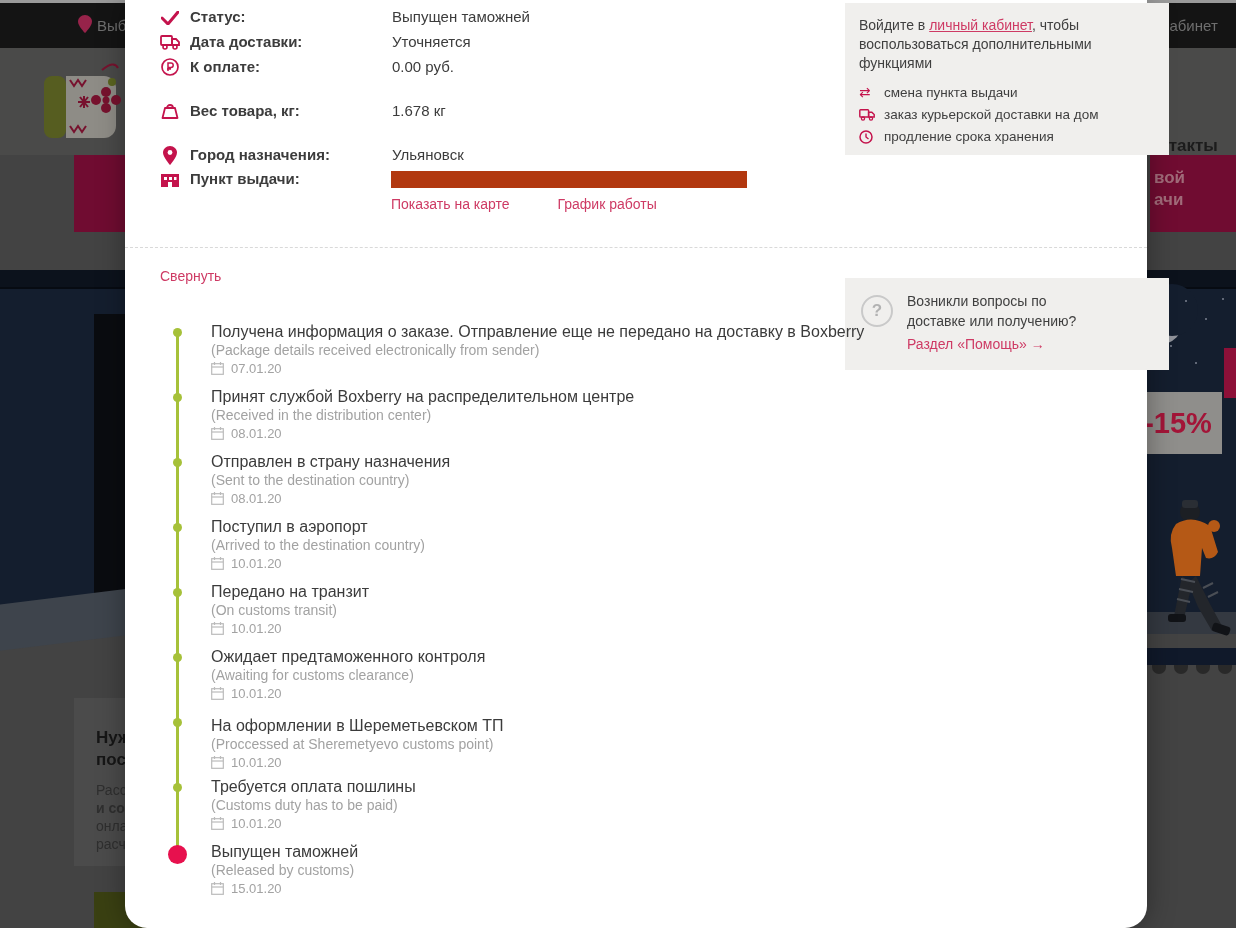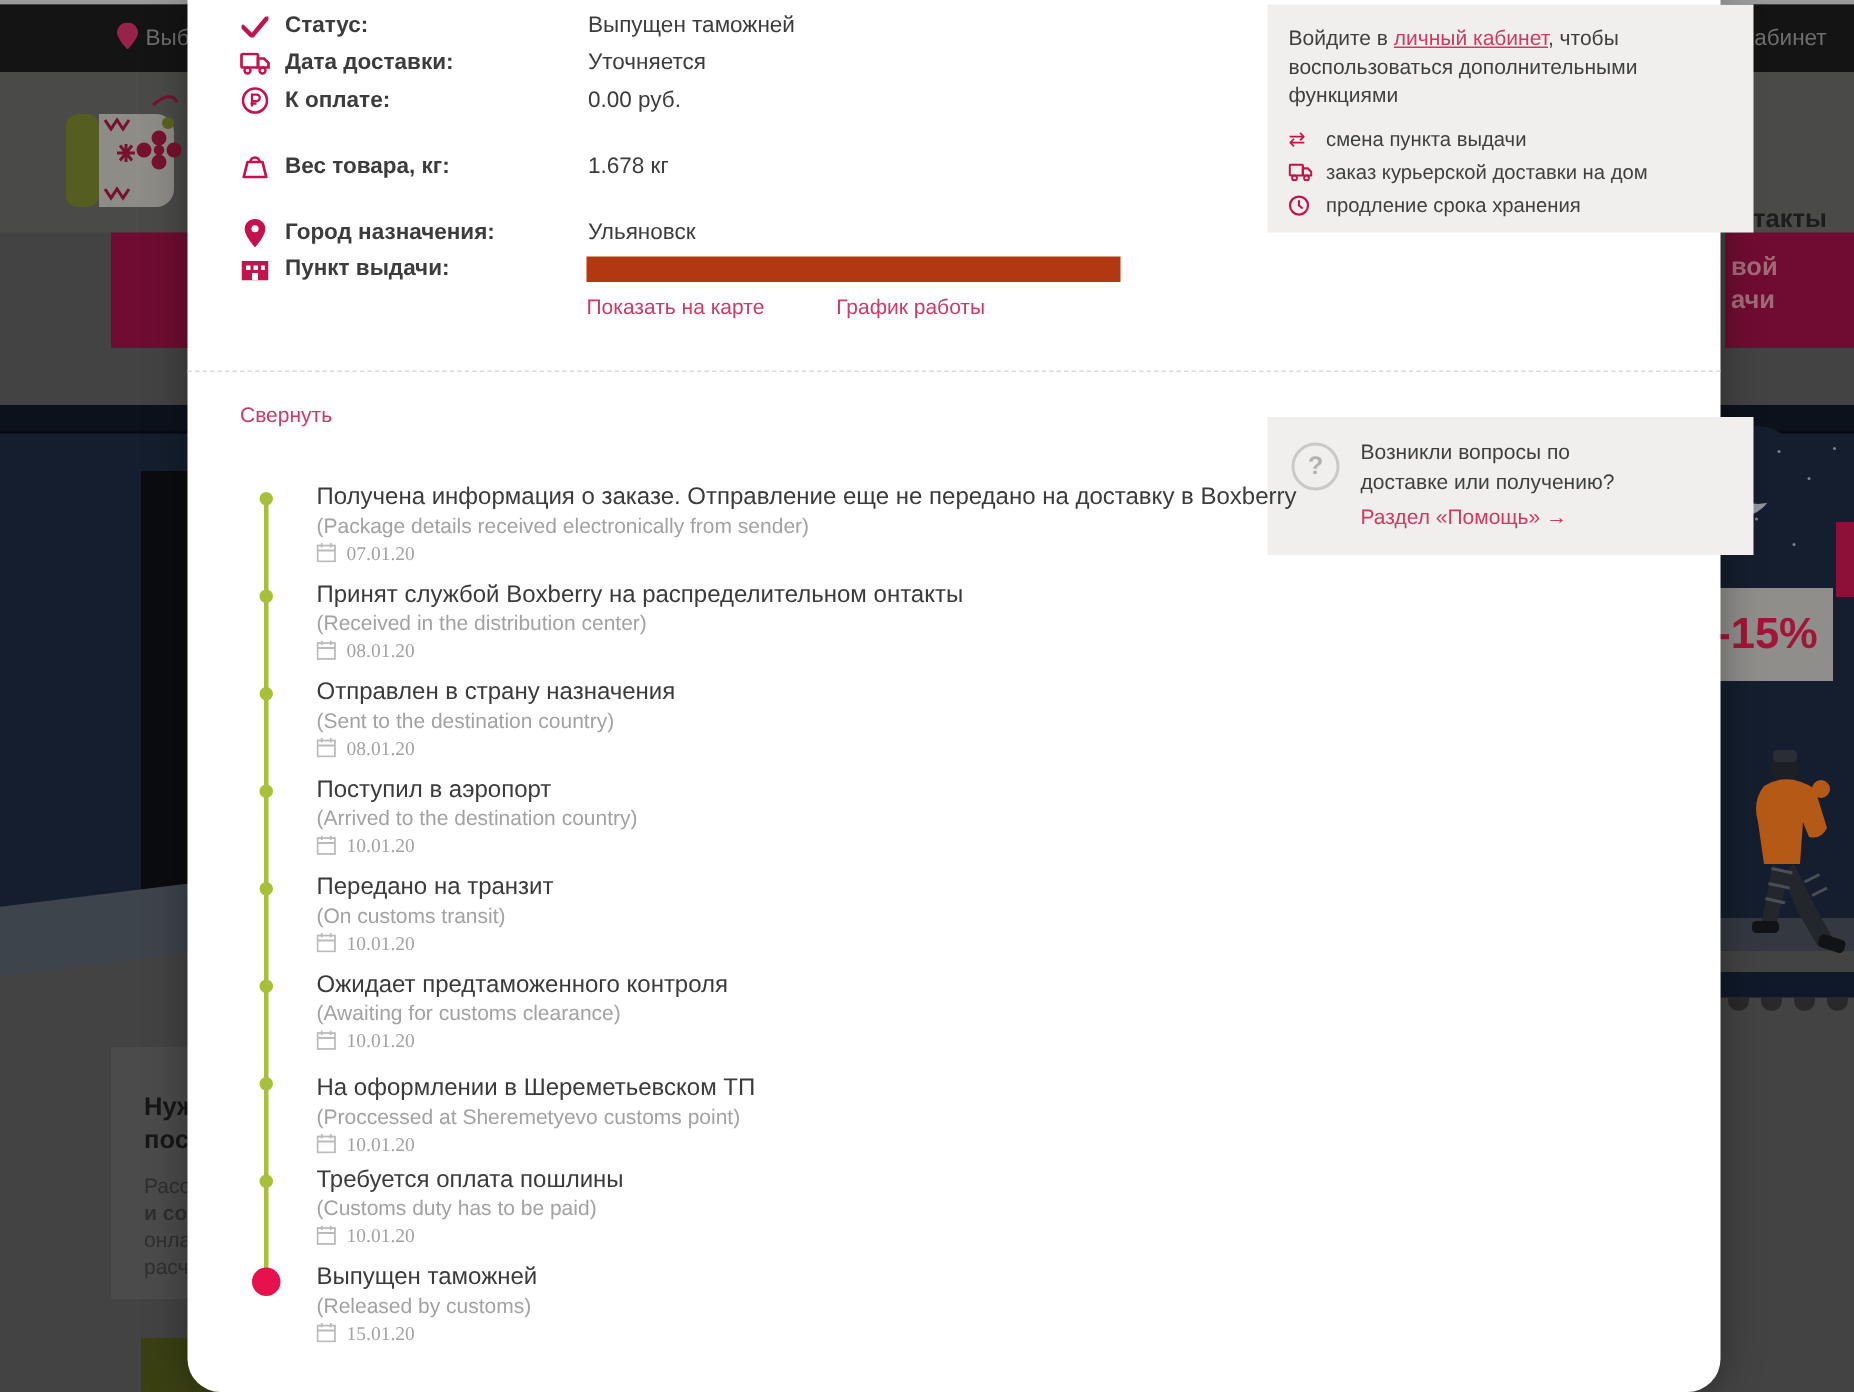--- a/index.html
+++ b/index.html
@@ -58,21 +58,21 @@
   .q-circle{width:32px;height:32px;flex:0 0 32px;border:2px solid #c9c9c9;border-radius:50%;color:#b2b2b2;
             font-size:17px;font-weight:bold;display:flex;align-items:center;justify-content:center;margin:4px 14px 0 2px;}
   .help-txt{font-size:14px;color:#3f3f3f;line-height:20px;width:190px;}
   .help-txt a{color:#ce3a64;text-decoration:none;cursor:pointer;display:inline-block;margin-top:3px;}
   .tl-line{position:absolute;left:51px;top:332px;width:3px;height:522px;background:#a6c139;}
   .tl-dot{position:absolute;left:48px;width:9px;height:9px;border-radius:50%;background:#a6c139;}
   .tl-dot.big{left:43px;width:19px;height:19px;background:#e7114e;}
   .tl-item{position:absolute;left:86px;width:640px;}
   .tl-title{font-size:16px;color:#3b3b3b;line-height:18px;white-space:nowrap;}
   .tl-sub{font-size:14px;color:#a2a2a2;line-height:18px;white-space:nowrap;}
-  .tl-date{font-size:13px;color:#a2a2a2;line-height:17px;margin-top:1px;display:flex;align-items:center;font-family:Liberation Serif, serif;}
+  .tl-date{font-size:13px;color:#a2a2a2;line-height:17px;margin-top:1px;display:flex;align-items:center;}
   .tl-date svg{margin-right:7px;}
 </style>
 </head>
 <body>
 
 <div class="abs bg-topstrip"></div>
 
 <div class="abs bg-topbar">
   <span class="frag" style="left:78px;top:12px;color:#97234a;">
     <svg width="14" height="18" viewBox="0 0 14 18">
@@ -300,21 +300,21 @@
       <svg width="13" height="13" viewBox="0 0 13 13">
           <rect x="0.7" y="1.7" width="11.6" height="10.6" fill="none" stroke="#bbb" stroke-width="1.2"></rect>
           <line x1="0.7" y1="5" x2="12.3" y2="5" stroke="#bbb" stroke-width="1.2"></line>
           <line x1="3.5" y1="0" x2="3.5" y2="3" stroke="#bbb" stroke-width="1.2"></line>
           <line x1="9.5" y1="0" x2="9.5" y2="3" stroke="#bbb" stroke-width="1.2"></line>
         </svg>
       <span>07.01.20</span>
     </div>
   </div>
   <div class="tl-item" style="top:388px;">
-    <div class="tl-title">Принят службой Boxberry на распределительном онтакты</div>
+    <div class="tl-title">Принят службой Boxberry на распределительном центре</div>
     <div class="tl-sub">(Received in the distribution center)</div>
     <div class="tl-date">
       <svg width="13" height="13" viewBox="0 0 13 13">
           <rect x="0.7" y="1.7" width="11.6" height="10.6" fill="none" stroke="#bbb" stroke-width="1.2"></rect>
           <line x1="0.7" y1="5" x2="12.3" y2="5" stroke="#bbb" stroke-width="1.2"></line>
           <line x1="3.5" y1="0" x2="3.5" y2="3" stroke="#bbb" stroke-width="1.2"></line>
           <line x1="9.5" y1="0" x2="9.5" y2="3" stroke="#bbb" stroke-width="1.2"></line>
         </svg>
       <span>08.01.20</span>
     </div>

